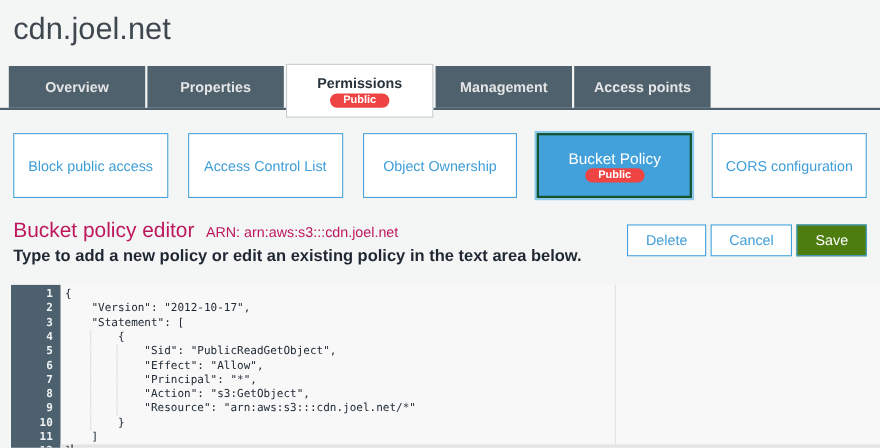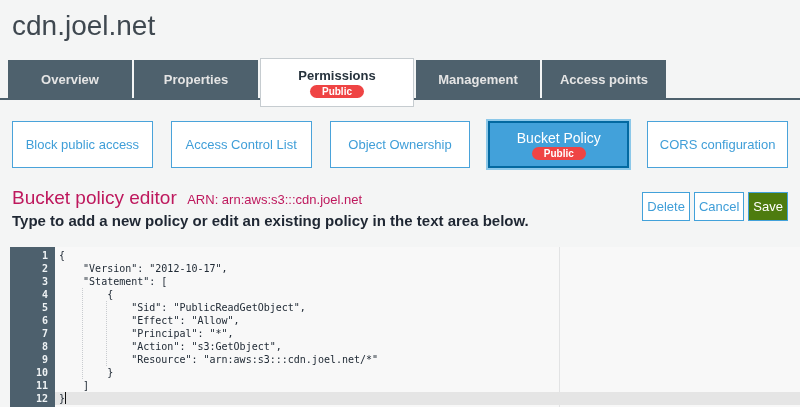--- a/index.html
+++ b/index.html
@@ -32,21 +32,21 @@
     margin-right: 2px;
     display: flex;
     align-items: center;
     justify-content: center;
     color: #e5e5e5;
     font-weight: bold;
     font-size: 13px;
     cursor: pointer;
   }
   .tab.active {
-    width: 154px;
+    width: 134px;
     height: 49px;
     background: #ffffff;
     border: 1px solid #c6ccd0;
     margin-bottom: -9px;
     color: #26323c;
     flex-direction: column;
     gap: 2px;
   }
   .badge {
     background: #ef4444;
@@ -59,34 +59,34 @@
   }
 
   
   .section-btns {
     display: flex;
     gap: 18px;
     padding: 21px 12px 0 12px;
   }
   .sbtn {
     width: 142px;
-    height: 47px;
+    height: 59px;
     background: #ffffff;
     border: 1px solid #4aa3da;
     color: #3f9ed8;
     font-size: 13px;
     display: flex;
     align-items: center;
     justify-content: center;
     cursor: pointer;
   }
   .sbtn.selected {
     background: #42a1da;
     color: #ffffff;
-    border: 2px solid #0369a1;
+    border: 2px solid #14532d;
     box-shadow: 0 0 0 2px #8cc8e9;
     flex-direction: column;
     gap: 1px;
     font-size: 14px;
   }
 
   
   .editor-header {
     display: flex;
     justify-content: space-between;
@@ -97,21 +97,21 @@
   .eh-title { font-size: 19px; display: inline; font-weight: normal; }
   .eh-arn { font-size: 13px; margin-left: 6px; }
   .eh-subtitle { font-size: 15px; color: #1f2733; margin-top: 3px; font-weight: bold; }
   .eh-actions { display: flex; gap: 4px; padding-top: 5px; }
   .abtn {
     border: 1px solid #42a1da;
     background: #ffffff;
     color: #3f9ed8;
     font-size: 13px;
     height: 29px;
-    padding: 0 4px;
+    padding: 0 16px;
     cursor: pointer;
     font-family: "Liberation Sans", sans-serif;
   }
   .abtn.primary { background: #4d7c0f; color: #ffffff; }
 
   
   .editor {
     margin: 18px 0 0 10px;
     height: 174px;
     display: flex;

